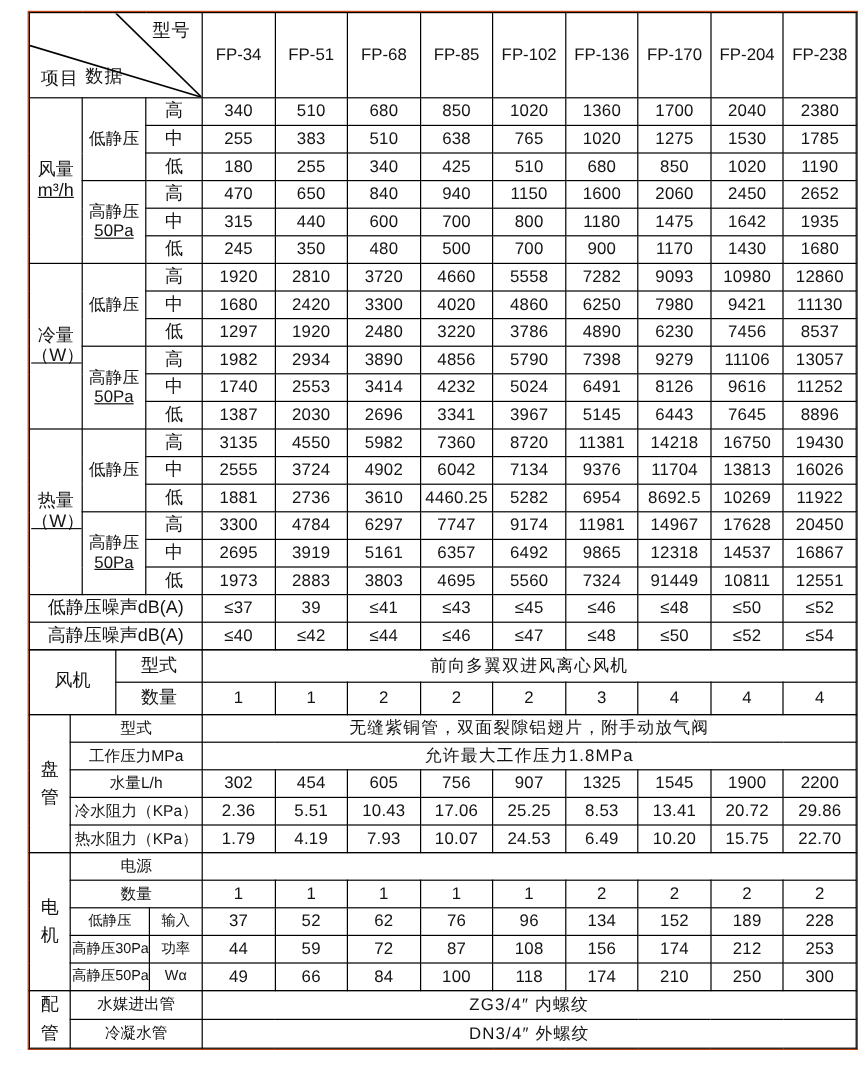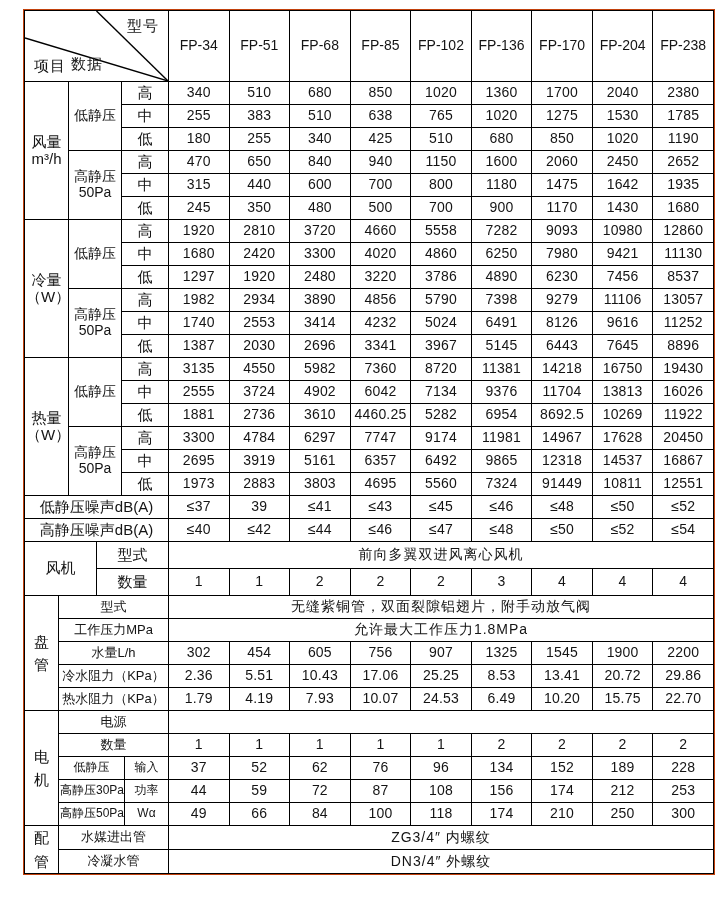--- a/index.html
+++ b/index.html
@@ -17,21 +17,21 @@
     border:1px solid #000;
     text-align:center;vertical-align:middle;
     padding:0 1px;height:22px;
     font-weight:normal;font-size:14px;line-height:1.12;
     overflow:hidden;white-space:nowrap;
   }
   td.v{font-size:14px;letter-spacing:0.2px;}
   th.model{font-size:14px;}
   tr.hdr th, tr.hdr td{height:70px;}
   th.sec{font-size:15px;white-space:normal;text-align:center;}
-  th.sec .unit, th.press .unit{display:block;}
+  th.sec .unit, th.press .unit{display:block;text-decoration:underline;}
   th.press{font-size:14px;}
   th.speed{font-size:15px;}
   th.noiselab{font-size:15px;margin-top:12px;}
   th.vert{font-size:15px;white-space:normal;word-break:break-all;line-height:1.55;padding:0 8px;margin-left:38px;}
   th.sublab{font-size:13px;}
   th.sublab-sm{font-size:12px;}
   td.merged{font-size:14px;letter-spacing:1px;}
   tr.fanrow th, tr.fanrow td{height:26px;}
   tr.piperow th, tr.piperow td{height:23px;}
   

